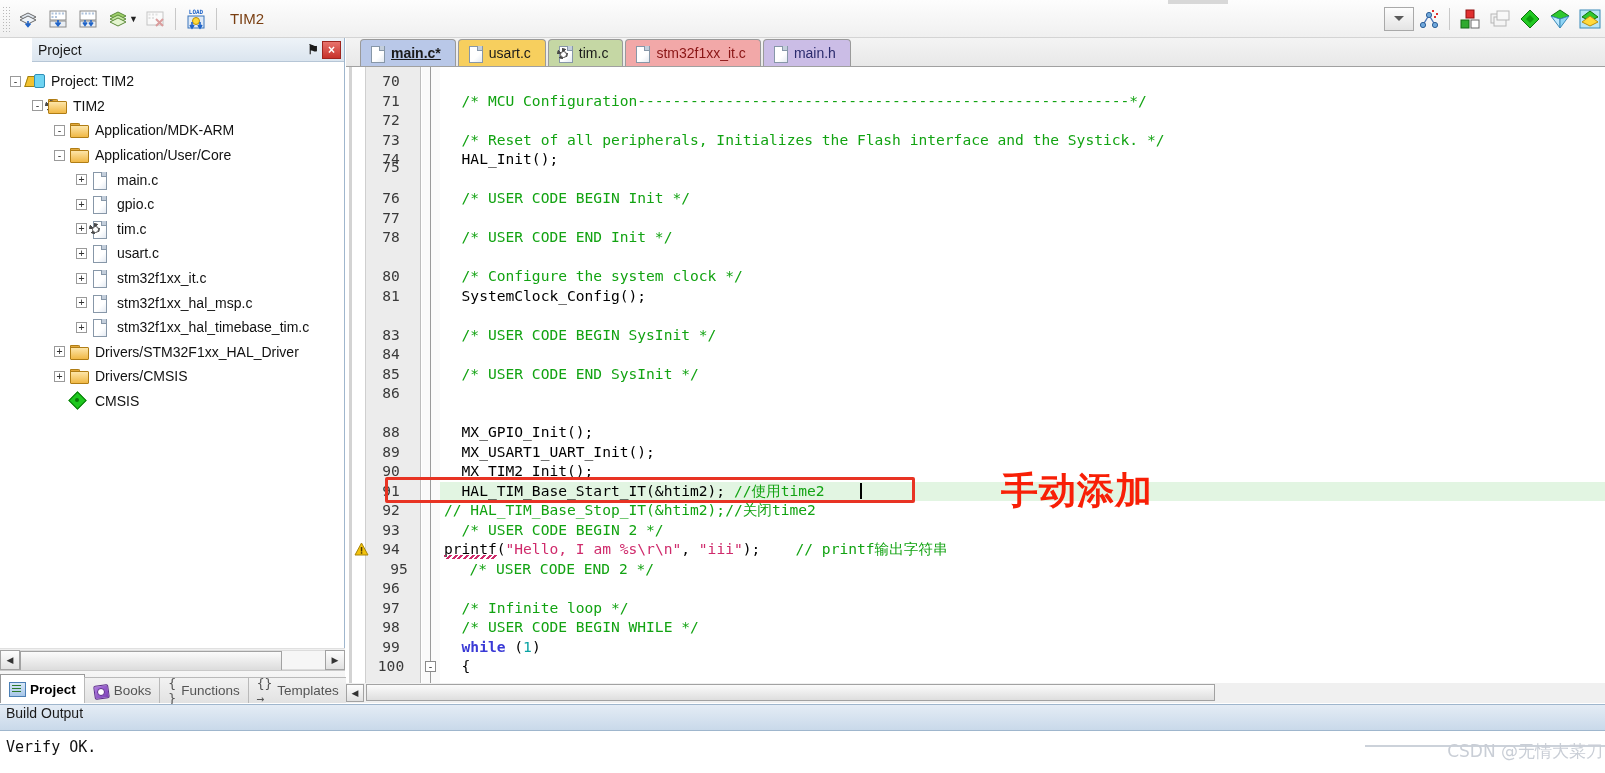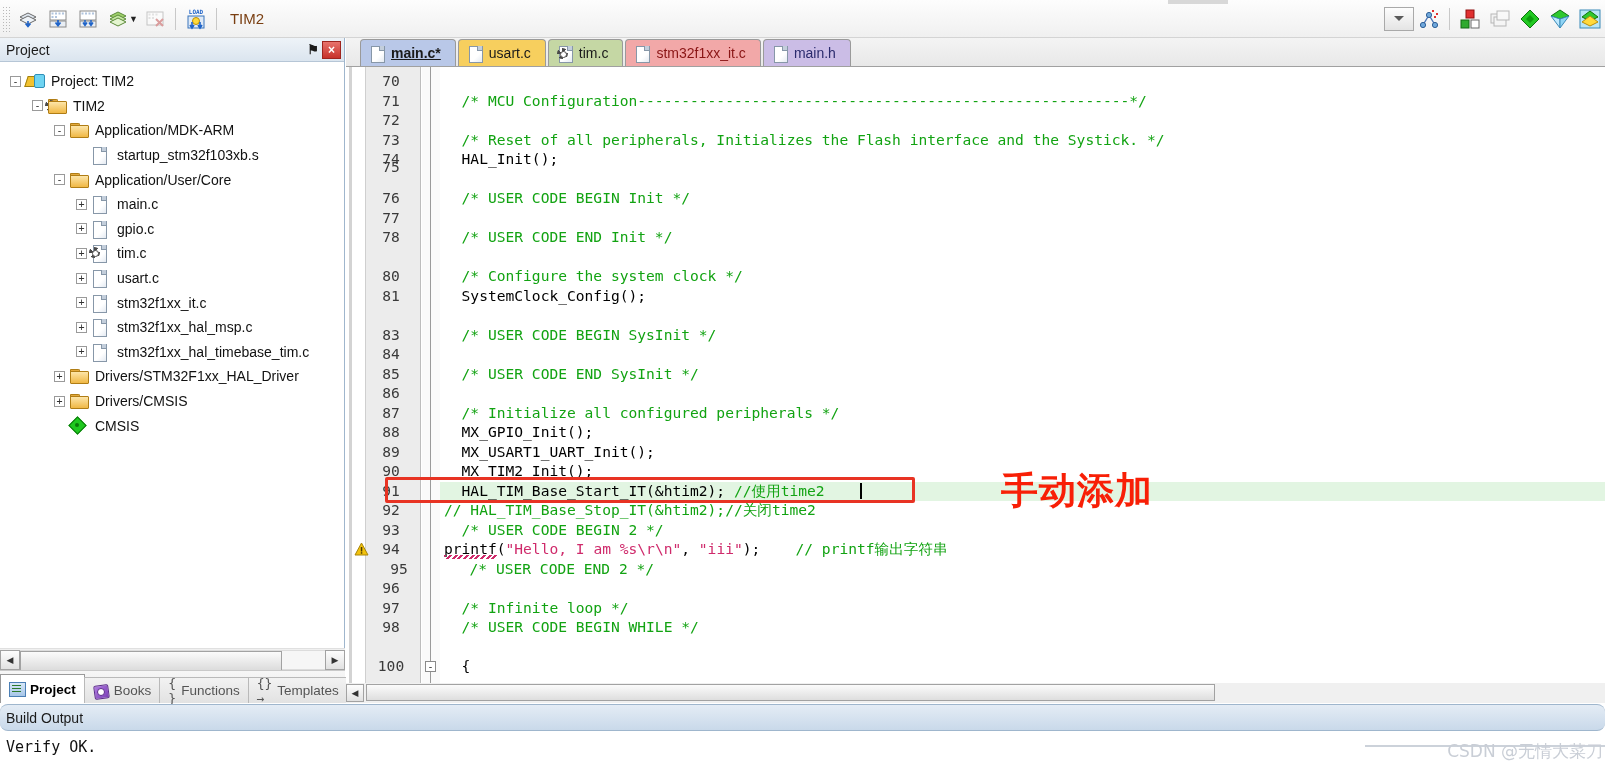--- a/index.html
+++ b/index.html
@@ -41,21 +41,21 @@
     display: flex; align-items: center; justify-content: center; margin-left: 4px;
   }
   .tb-combo .arrow { width: 0; height: 0; border-left: 5px solid transparent; border-right: 5px solid transparent; border-top: 5px solid #5a5a5a; }
   .toolbar-topnotch {
     position: absolute; left: 1168px; top: 0; width: 60px; height: 4px; background: #d8d8d8;
   }
 
   
   .project-panel {
     position: absolute; left: 0; top: 38px; width: 345px; height: 665px;
-    background: #ffffff; border-right: 1px solid #9fb6cd;
+    background: #ffffff; border-right: 1px solid #9fb6cd; padding-left: 32px;
   }
   .pp-title {
     height: 24px; background: linear-gradient(#eef3f8, #dbe5ef);
     border-bottom: 1px solid #b6c6d6;
     display: flex; align-items: center; padding-left: 6px;
     font-size: 14px; color: #1b1b1b;
   }
   .pp-title .spacer { flex: 1; }
   .pp-pin { width: 18px; text-align: center; font-size: 13px; color: #1b1b1b; font-weight: bold; }
   .pp-close {
@@ -281,22 +281,22 @@
     background: linear-gradient(#fbfbfb,#dedede); border: 1px solid #a2a2a2;
   }
 
   
   .build-panel {
     position: absolute; left: 0; top: 704px; width: 1605px; height: 69px; background: #fff;
   }
   .build-title {
     height: 27px; background: linear-gradient(#e4ecf5,#c9d9ea);
     border-top: 1px solid #9fb6cd; border-bottom: 1px solid #9fb6cd;
-    display: flex; align-items: center; padding-left: 6px;
-    font-size: 14px; color: #1b1b1b; border-radius: 8px;
+    display: flex; align-items: flex-start; padding-left: 6px;
+    font-size: 14px; color: #1b1b1b;
   }
   .build-body {
     position: absolute; left: 0; top: 28px; right: 0; bottom: 0;
     background: #fff; padding: 6px 8px 0 6px;
     font-family: "DejaVu Sans Mono", monospace; font-size: 15px; color: #111;
   }
   .watermark {
     position: absolute; right: 2px; bottom: 10px;
     font-size: 17px; color: #c9ced6; white-space: nowrap;
     font-family: "DejaVu Sans", sans-serif;
@@ -472,25 +472,20 @@
         </div>
         <div class="tnode" style="padding-left: 32px;">
           <span class="exp">-</span>
           <span class="ico"><span class="ic-folder open"><span class="gearmark"></span></span></span>
           <span class="tlabel">TIM2</span>
         </div>
         <div class="tnode" style="padding-left: 54px;">
           <span class="exp">-</span>
           <span class="ico"><span class="ic-folder open"></span></span>
           <span class="tlabel">Application/MDK-ARM</span>
-        </div>
-        <div class="tnode" style="padding-left: 76px;">
-          <span class="exp blank"></span>
-          <span class="ico"><span class="ic-file"></span></span>
-          <span class="tlabel">startup_stm32f103xb.s</span>
         </div>
         <div class="tnode" style="padding-left: 54px;">
           <span class="exp">-</span>
           <span class="ico"><span class="ic-folder open"></span></span>
           <span class="tlabel">Application/User/Core</span>
         </div>
         <div class="tnode" style="padding-left: 76px;">
           <span class="exp">+</span>
           <span class="ico"><span class="ic-file"></span></span>
           <span class="tlabel">main.c</span>
@@ -611,36 +606,36 @@
           <div class="cline" style="position: absolute; left: 0px; right: 0px; top: 91px; text-decoration: underline;"><span class="num">75</span><span class="txt"></span></div>
           <div class="cline" style="position: absolute; left: 0px; right: 0px; top: 122px;"><span class="num">76</span><span class="txt"><span class="cm">  /* USER CODE BEGIN Init */</span></span></div>
           <div class="cline" style="position: absolute; left: 0px; right: 0px; top: 141.5px;"><span class="num">77</span><span class="txt"></span></div>
           <div class="cline" style="position: absolute; left: 0px; right: 0px; top: 161px;"><span class="num">78</span><span class="txt"><span class="cm">  /* USER CODE END Init */</span></span></div>
           <div class="cline" style="position: absolute; left: 0px; right: 0px; top: 200px;"><span class="num">80</span><span class="txt"><span class="cm">  /* Configure the system clock */</span></span></div>
           <div class="cline" style="position: absolute; left: 0px; right: 0px; top: 219.5px;"><span class="num">81</span><span class="txt"><span class="pl">  SystemClock_Config();</span></span></div>
           <div class="cline" style="position: absolute; left: 0px; right: 0px; top: 258.5px;"><span class="num">83</span><span class="txt"><span class="cm">  /* USER CODE BEGIN SysInit */</span></span></div>
           <div class="cline" style="position: absolute; left: 0px; right: 0px; top: 278px;"><span class="num">84</span><span class="txt"></span></div>
           <div class="cline" style="position: absolute; left: 0px; right: 0px; top: 297.5px;"><span class="num">85</span><span class="txt"><span class="cm">  /* USER CODE END SysInit */</span></span></div>
           <div class="cline" style="position: absolute; left: 0px; right: 0px; top: 317px;"><span class="num">86</span><span class="txt"></span></div>
-          <div class="cline" style="position: absolute; left: 0px; right: 0px; top: 336.5px;"><span class="num">87</span><span class="txt"><span class="cm">  /* Initialize all configured peripherals */</span></span></div>
           <div class="cline" style="position: absolute; left: 0px; right: 0px; top: 356px;"><span class="num">88</span><span class="txt"><span class="pl">  MX_GPIO_Init();</span></span></div>
           <div class="cline" style="position: absolute; left: 0px; right: 0px; top: 375.5px;"><span class="num">89</span><span class="txt"><span class="pl">  MX_USART1_UART_Init();</span></span></div>
           <div class="cline" style="position: absolute; left: 0px; right: 0px; top: 395px;"><span class="num">90</span><span class="txt"><span class="pl">  MX_TIM2_Init();</span></span></div>
           <div class="cline" style="position: absolute; left: 0px; right: 0px; top: 414.5px;"><div class="hl-row" style="top: 0px;"></div><span class="num">91</span><span class="txt"><span class="pl">  HAL_TIM_Base_Start_IT(&amp;htim2); </span><span class="cm">//使用time2</span></span></div>
           <div class="cline" style="position: absolute; left: 0px; right: 0px; top: 434px;"><span class="num">92</span><span class="txt"><span class="cm">// HAL_TIM_Base_Stop_IT(&amp;htim2);//关闭time2</span></span></div>
           <div class="cline" style="position: absolute; left: 0px; right: 0px; top: 453.5px;"><span class="num">93</span><span class="txt"><span class="cm">  /* USER CODE BEGIN 2 */</span></span></div>
           <div class="cline" style="position: absolute; left: 0px; right: 0px; top: 473px;"><span class="num">94</span><span class="txt"><span class="pl">printf(</span><span class="str">"Hello, I am %s\r\n"</span><span class="pl">, </span><span class="str">"iii"</span><span class="pl">);    </span><span class="cm">// printf输出字符串</span></span><span class="warn-icon" style="top: 2px;"><svg width="15" height="14" viewBox="0 0 15 14">
                 <path d="M7.5 1 L14 13 L1 13 Z" fill="#f2c20c" stroke="#a8850a"></path>
                 <rect x="6.8" y="5" width="1.5" height="4.5" fill="#4a3a00"></rect>
                 <rect x="6.8" y="10.2" width="1.5" height="1.5" fill="#4a3a00"></rect>
               </svg></span></div>
           <div class="cline" style="position: absolute; left: 0px; right: 0px; top: 492.5px; margin-left: 8px;"><span class="num">95</span><span class="txt"><span class="cm">  /* USER CODE END 2 */</span></span></div>
           <div class="cline" style="position: absolute; left: 0px; right: 0px; top: 512px;"><span class="num">96</span><span class="txt"></span></div>
           <div class="cline" style="position: absolute; left: 0px; right: 0px; top: 531.5px;"><span class="num">97</span><span class="txt"><span class="cm">  /* Infinite loop */</span></span></div>
           <div class="cline" style="position: absolute; left: 0px; right: 0px; top: 551px;"><span class="num">98</span><span class="txt"><span class="cm">  /* USER CODE BEGIN WHILE */</span></span></div>
+          <div class="cline" style="position: absolute; left: 0px; right: 0px; top: 570.5px;"><span class="num">99</span><span class="txt"><span class="pl">  </span><span class="kw">while</span><span class="pl"> (</span><span class="num-lit">1</span><span class="pl">)</span></span></div>
           <div class="cline" style="position: absolute; left: 0px; right: 0px; top: 590px;"><span class="num">100</span><span class="txt"><span class="pl">  {</span></span><span class="fold-minus" style="left: 79px; top: 4px;">-</span></div>
           <div class="redbox" style="left: 39px; top: 409.5px; width: 530px; height: 26px;"></div>
           <div class="caret-bar" style="left: 514px; top: 415.5px;"></div>
           <div class="squiggle" style="left: 98px; width: 53px; top: 488px;"></div>
           <div class="annot" style="left: 655px; top: 398.5px;">手动添加</div>
         </div>
     </div>
 
     <div class="ed-hscroll">
       <div class="sb-arrow">◀</div>

